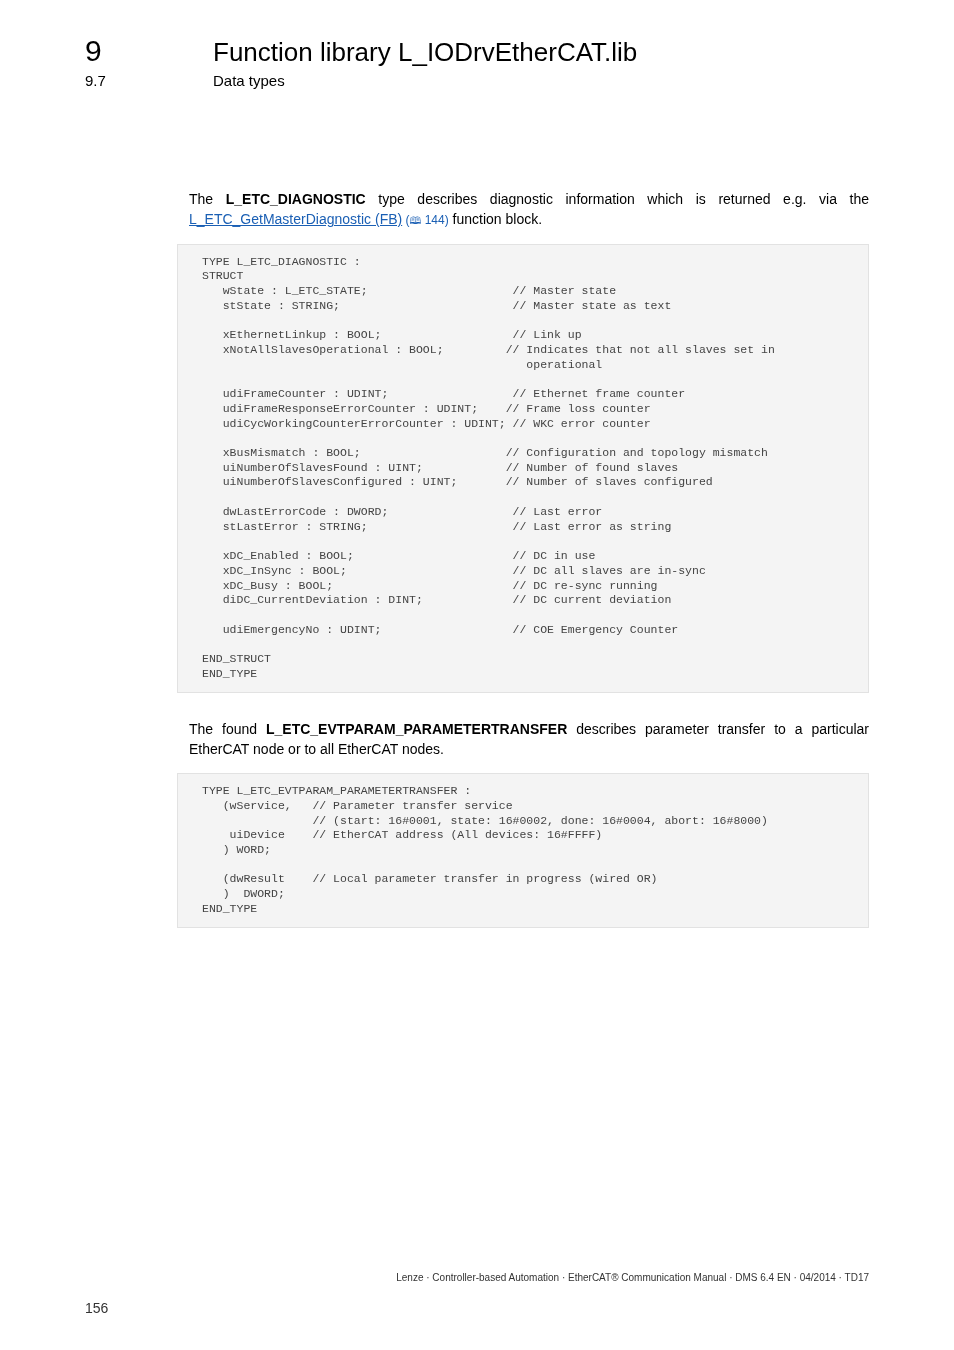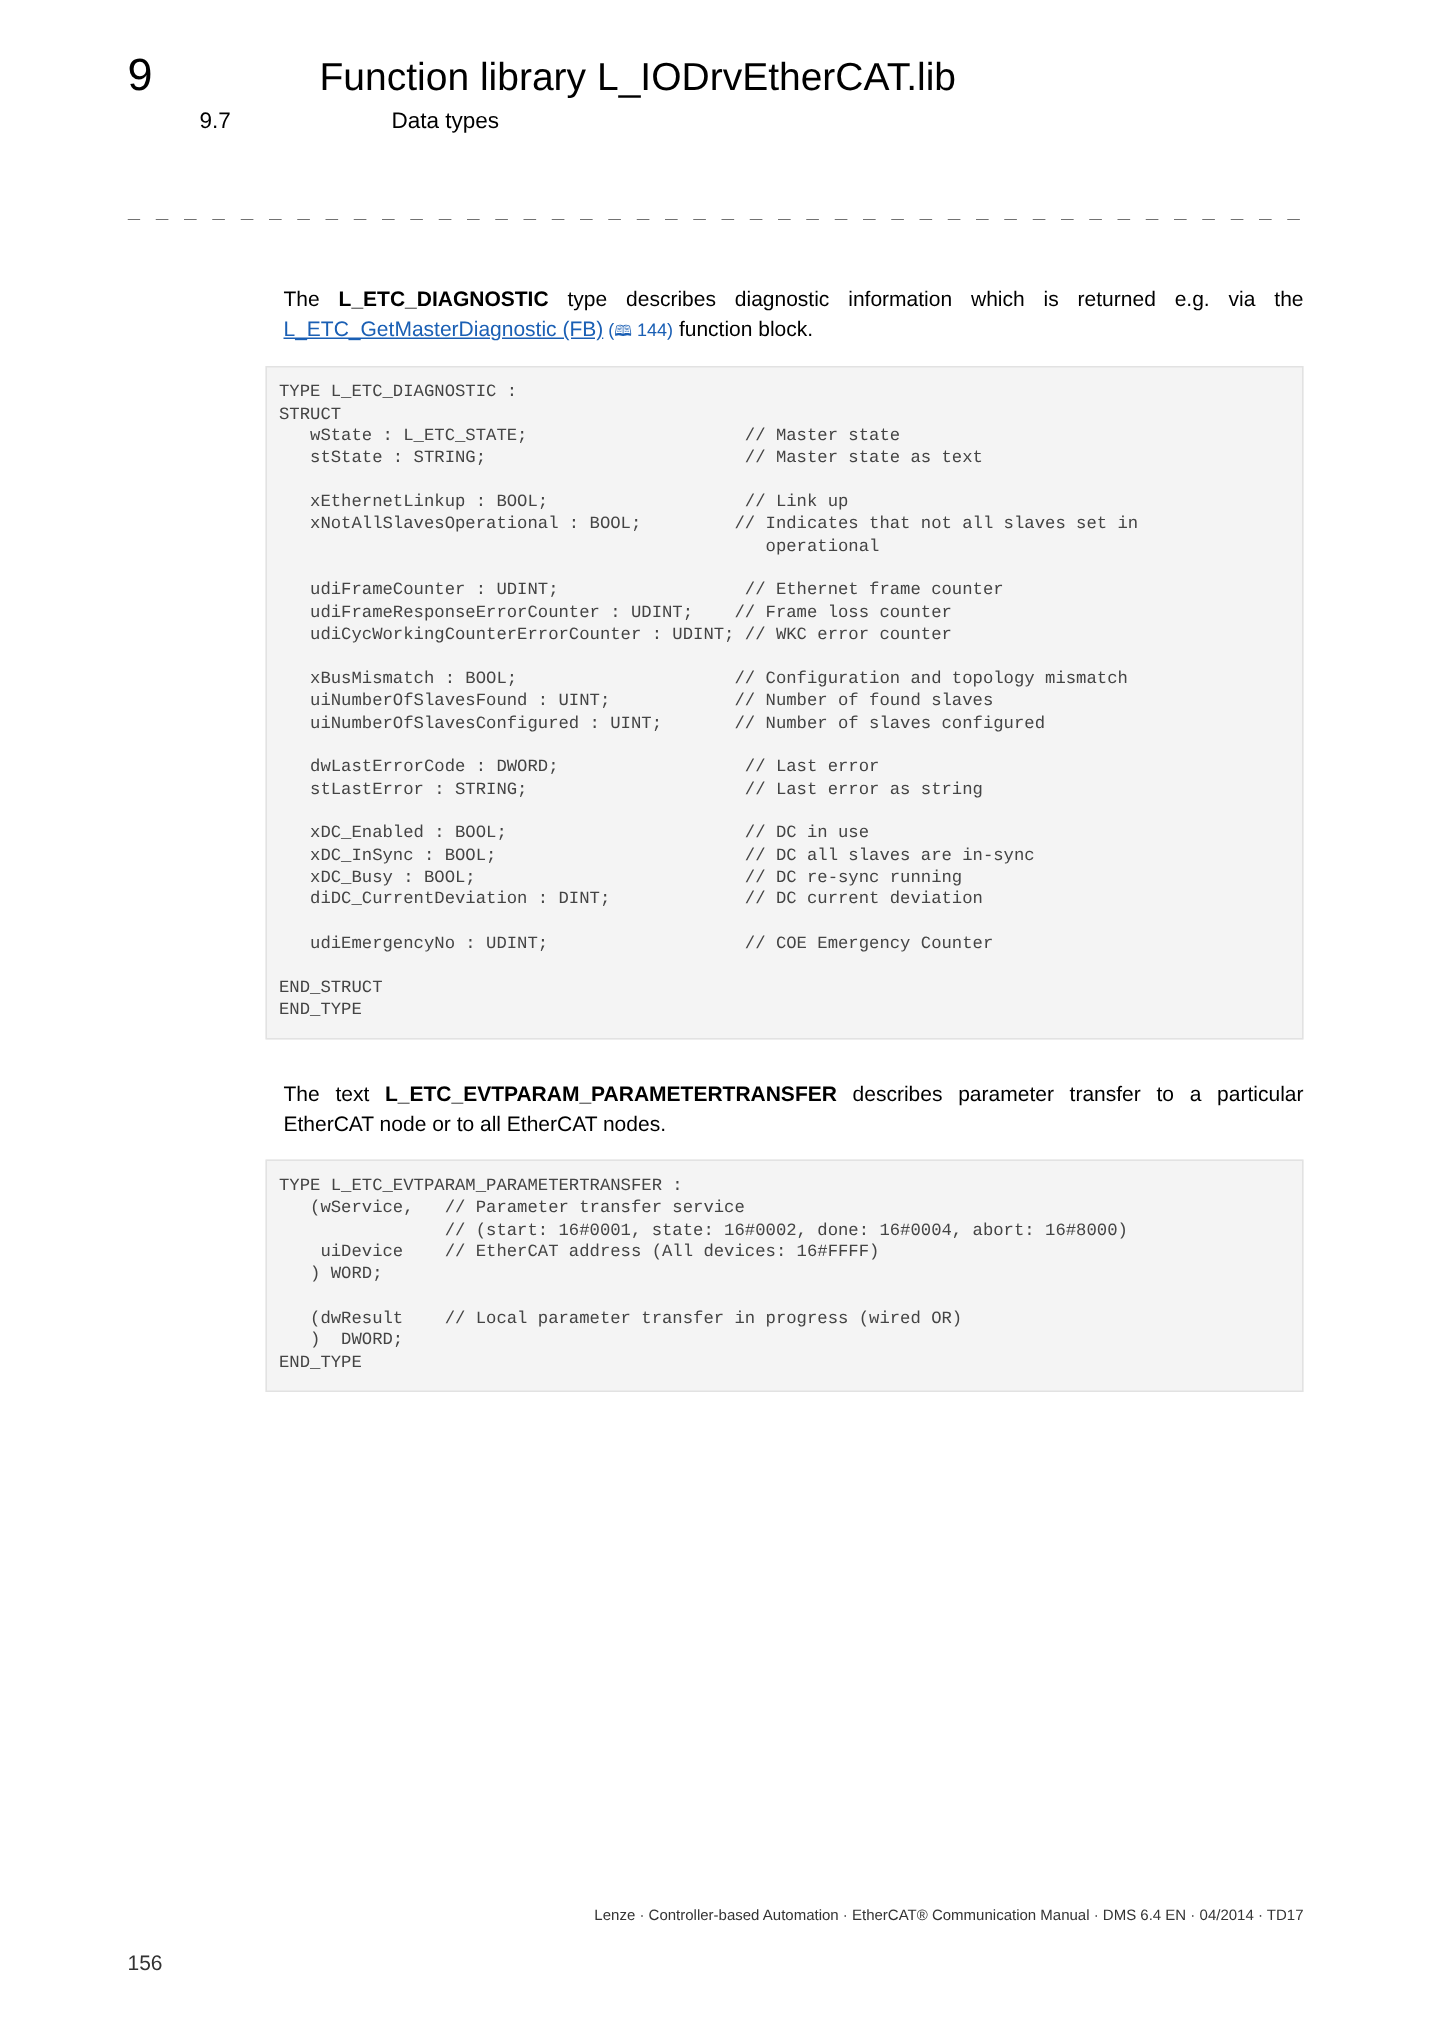--- a/index.html
+++ b/index.html
@@ -1,39 +1,39 @@
 <!DOCTYPE html>
 <html><head>
   <meta charset="utf-8">
   <style>
     * { box-sizing: border-box; margin: 0; padding: 0; }
     html, body { width: 954px; height: 1350px; background: #ffffff; font-family: "Segoe UI", Arial, sans-serif; color: #000; }
     .page { width: 954px; height: 1350px; position: relative; padding: 30px 85px 30px 85px; }
     .header-row { display: flex; align-items: baseline; gap: 48px; margin-top: 4px; }
     .chapter-num { font-size: 30px; font-weight: 400; color: #000; width: 80px; }
     .chapter-title { font-size: 26px; font-weight: 400; color: #000; }
-    .subheader-row { display: flex; align-items: baseline; gap: 48px; margin-top: 4px; margin-left: 48px; }
+    .subheader-row { display: flex; align-items: baseline; gap: 48px; margin-top: 4px; }
     .section-num-top { font-size: 15px; font-weight: 400; color: #000; width: 80px; }
     .section-title-top { font-size: 15px; font-weight: 400; color: #000; }
     .dash-sep { margin-top: 42px; margin-bottom: 42px; font-family: monospace; font-size: 14px; color: #555; overflow: hidden; white-space: nowrap; letter-spacing: 1px; }
     .section-row { display: flex; align-items: baseline; gap: 48px; margin-bottom: 12px; }
     .sec-num { font-size: 15px; font-weight: 700; width: 80px; }
     .sec-title { font-size: 15px; font-weight: 700; }
     .body-text { margin-left: 104px; font-size: 14px; line-height: 1.45; text-align: justify; }
     .body-text b { font-weight: 700; }
     a.ext { color: #1a5fb4; text-decoration: underline; }
     .link-ref { color: #1a5fb4; font-size: 12px; }
     .code-block {
       margin-left: 92px;
       margin-right: 0;
       margin-top: 14px;
       margin-bottom: 26px;
       background: #f4f4f4;
       border: 1px solid #e2e2e2;
-      padding: 10px 8px;
+      padding: 10px 24px;
       font-family: "Courier New", monospace;
       font-size: 11.5px;
       line-height: 1.28;
       white-space: pre;
       color: #444;
       overflow: hidden;
     }
     .footer {
       position: absolute;
       bottom: 34px;
@@ -93,21 +93,21 @@
    xDC_Busy : BOOL;                          // DC re-sync running
    diDC_CurrentDeviation : DINT;             // DC current deviation
 
    udiEmergencyNo : UDINT;                   // COE Emergency Counter
 
 END_STRUCT
 END_TYPE</div>
 
 
   <p class="body-text">
-    <span>The text </span><b>L_ETC_EVTPARAM_PARAMETERTRANSFER</b><span> describes parameter transfer to a particular EtherCAT node or to all EtherCAT nodes.</span>
+    <span>The found </span><b>L_ETC_EVTPARAM_PARAMETERTRANSFER</b><span> describes parameter transfer to a particular EtherCAT node or to all EtherCAT nodes.</span>
   </p>
 
 
   <div class="code-block">TYPE L_ETC_EVTPARAM_PARAMETERTRANSFER :
    (wService,   // Parameter transfer service
                 // (start: 16#0001, state: 16#0002, done: 16#0004, abort: 16#8000)
     uiDevice    // EtherCAT address (All devices: 16#FFFF)
    ) WORD;
 
    (dwResult    // Local parameter transfer in progress (wired OR)

